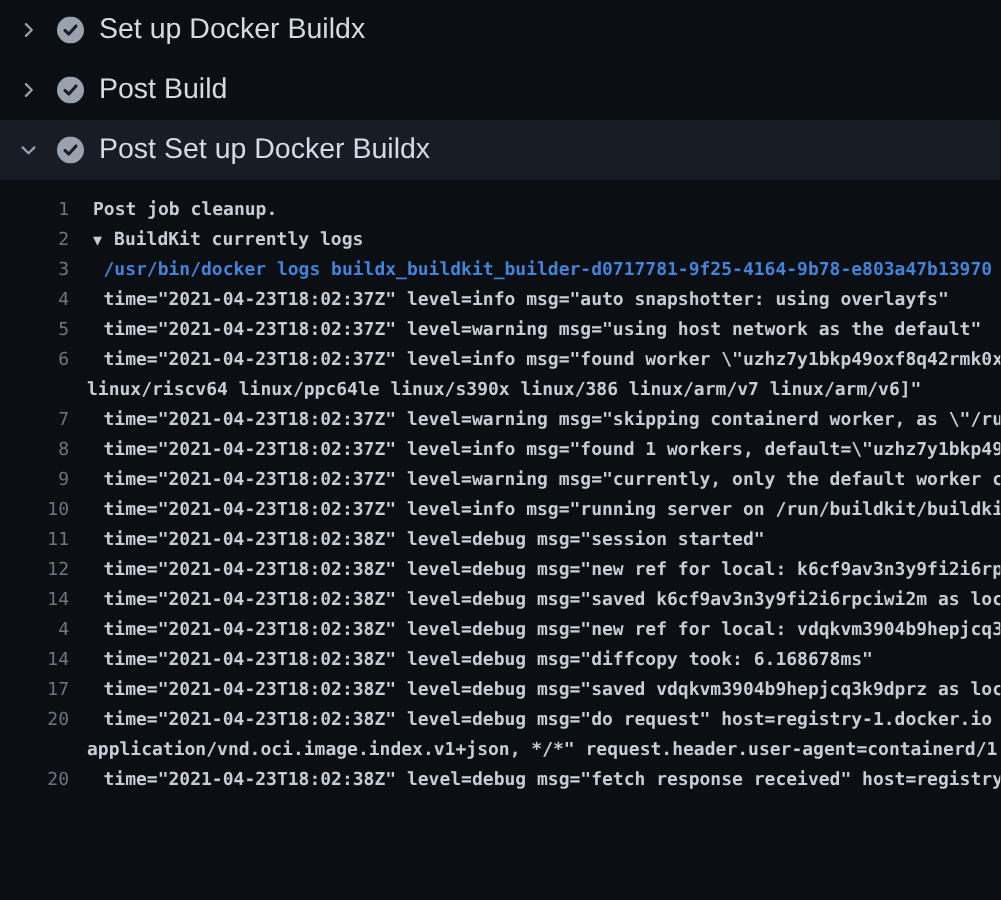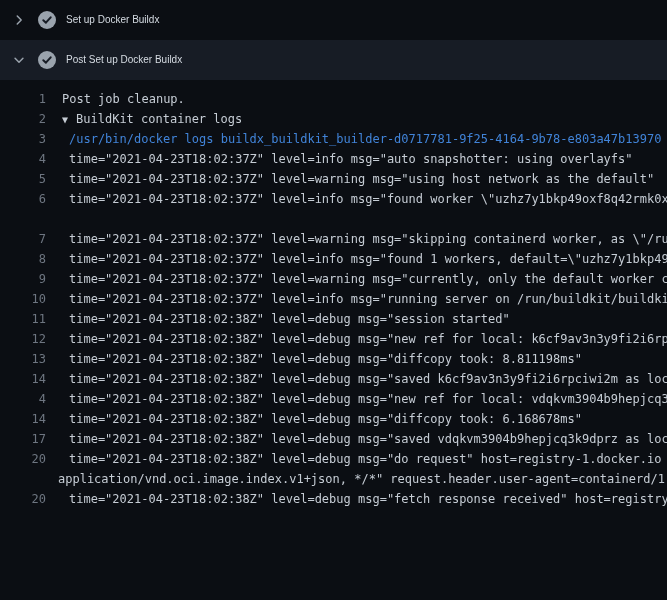--- a/index.html
+++ b/index.html
@@ -20,34 +20,34 @@
   }
   .steps{width:667px;}
   .step-row{
     display:flex;align-items:center;height:40px;padding-left:12px;
     cursor:pointer;width:667px;
   }
   .step-row.expanded{background:var(--header-highlight);}
   .chev{width:14px;height:16px;margin-right:12px;display:flex;align-items:center;justify-content:center;flex:0 0 auto;}
   .check{width:18px;height:18px;margin-right:10px;display:flex;flex:0 0 auto;}
   .step-label{
-    color:var(--step-text);font-size:10px;line-height:16px;font-weight:400;
+    color:var(--step-text);font-size:19px;line-height:16px;font-weight:400;
     white-space:nowrap;
   }
   .log{
     width:667px;height:440px;overflow:hidden;padding-top:9px;
     font-family:"DejaVu Sans Mono","Liberation Mono",monospace;
     font-size:12px;
   }
   .log-row{height:20px;line-height:20px;white-space:pre;overflow:hidden;display:flex;}
   .ln{
     flex:0 0 46px;width:46px;text-align:right;color:var(--line-number);
     user-select:none;cursor:pointer;
   }
-  .lt{color:var(--log-text);white-space:pre;}
+  .lt{color:var(--log-text);white-space:pre;font-weight:bold;}
   .lt.command{color:var(--command-blue);}
   .t0{padding-left:16px;}
   .t1{padding-left:23px;}
   .tc{padding-left:12px;}
   .group-marker{
     display:inline-block;color:var(--log-text);margin-right:2px;cursor:pointer;
     font-size:10px;vertical-align:baseline;
   }
 </style>
 </head>
@@ -61,50 +61,63 @@
         </svg>
       </span>
       <span class="check">
         <svg width="18" height="18" viewBox="0 0 18 18">
           <circle cx="9" cy="9" r="9" fill="var(--icon-gray)"></circle>
           <path d="M5.3 9.3 L7.9 11.7 L12.7 6.3" fill="none" stroke="var(--check-mark)" stroke-width="2" stroke-linecap="round" stroke-linejoin="round"></path>
         </svg>
       </span>
       <span class="step-label">Set up Docker Buildx</span>
     </div>
+    <div class="step-row">
+      <span class="chev">
+        <svg width="14" height="16" viewBox="0 0 16 16">
+          <path d="M6 3.5 L10.5 8 L6 12.5" fill="none" stroke="var(--icon-gray)" stroke-width="1.7" stroke-linecap="round" stroke-linejoin="round"></path>
+        </svg>
+      </span>
+      <span class="check">
+        <svg width="18" height="18" viewBox="0 0 18 18">
+          <circle cx="9" cy="9" r="9" fill="var(--icon-gray)"></circle>
+          <path d="M5.3 9.3 L7.9 11.7 L12.7 6.3" fill="none" stroke="var(--check-mark)" stroke-width="2" stroke-linecap="round" stroke-linejoin="round"></path>
+        </svg>
+      </span>
+      <span class="step-label">Post Build</span>
+    </div>
     <div class="step-row expanded">
       <span class="chev">
         <svg width="14" height="16" viewBox="0 0 16 16">
           <path d="M3.5 6 L8 10.5 L12.5 6" fill="none" stroke="var(--icon-gray)" stroke-width="1.7" stroke-linecap="round" stroke-linejoin="round"></path>
         </svg>
       </span>
       <span class="check">
         <svg width="18" height="18" viewBox="0 0 18 18">
           <circle cx="9" cy="9" r="9" fill="var(--icon-gray)"></circle>
           <path d="M5.3 9.3 L7.9 11.7 L12.7 6.3" fill="none" stroke="var(--check-mark)" stroke-width="2" stroke-linecap="round" stroke-linejoin="round"></path>
         </svg>
       </span>
       <span class="step-label">Post Set up Docker Buildx</span>
     </div>
   </div>
 <div class="log">
     <div class="log-row"><span class="ln">1</span><span class="lt t0">Post job cleanup.</span></div>
-    <div class="log-row"><span class="ln">2</span><span class="lt t0"><span class="group-marker">▼ </span><span>BuildKit container logs</span></span></div>
+    <div class="log-row"><span class="ln">2</span><span class="lt t0"><span class="group-marker">▼ </span><span>BuildKit currently logs</span></span></div>
     <div class="log-row"><span class="ln">3</span><span class="lt t1 command">/usr/bin/docker logs buildx_buildkit_builder-d0717781-9f25-4164-9b78-e803a47b13970</span></div>
     <div class="log-row"><span class="ln">4</span><span class="lt t1">time="2021-04-23T18:02:37Z" level=info msg="auto snapshotter: using overlayfs"</span></div>
     <div class="log-row"><span class="ln">5</span><span class="lt t1">time="2021-04-23T18:02:37Z" level=warning msg="using host network as the default"</span></div>
     <div class="log-row"><span class="ln">6</span><span class="lt t1">time="2021-04-23T18:02:37Z" level=info msg="found worker \"uzhz7y1bkp49oxf8q42rmk0xjd\"</span></div>
-    <div class="log-row"><span class="ln"></span></div>
+    <div class="log-row"><span class="ln"></span><span class="lt tc">linux/riscv64 linux/ppc64le linux/s390x linux/386 linux/arm/v7 linux/arm/v6]"</span></div>
     <div class="log-row"><span class="ln">7</span><span class="lt t1">time="2021-04-23T18:02:37Z" level=warning msg="skipping containerd worker, as \"/run"</span></div>
     <div class="log-row"><span class="ln">8</span><span class="lt t1">time="2021-04-23T18:02:37Z" level=info msg="found 1 workers, default=\"uzhz7y1bkp49oxf"</span></div>
     <div class="log-row"><span class="ln">9</span><span class="lt t1">time="2021-04-23T18:02:37Z" level=warning msg="currently, only the default worker can"</span></div>
     <div class="log-row"><span class="ln">10</span><span class="lt t1">time="2021-04-23T18:02:37Z" level=info msg="running server on /run/buildkit/buildkitd"</span></div>
     <div class="log-row"><span class="ln">11</span><span class="lt t1">time="2021-04-23T18:02:38Z" level=debug msg="session started"</span></div>
     <div class="log-row"><span class="ln">12</span><span class="lt t1">time="2021-04-23T18:02:38Z" level=debug msg="new ref for local: k6cf9av3n3y9fi2i6rpcis"</span></div>
-    <div class="log-row"><span class="ln">13</span><span class="lt t1">time="2021-04-23T18:02:38Z" level=debug msg="diffcopy took: 8.811198ms"</span></div>
     <div class="log-row"><span class="ln">14</span><span class="lt t1">time="2021-04-23T18:02:38Z" level=debug msg="saved k6cf9av3n3y9fi2i6rpciwi2m as local"</span></div>
     <div class="log-row"><span class="ln">4</span><span class="lt t1">time="2021-04-23T18:02:38Z" level=debug msg="new ref for local: vdqkvm3904b9hepjcq3k9"</span></div>
     <div class="log-row"><span class="ln">14</span><span class="lt t1">time="2021-04-23T18:02:38Z" level=debug msg="diffcopy took: 6.168678ms"</span></div>
     <div class="log-row"><span class="ln">17</span><span class="lt t1">time="2021-04-23T18:02:38Z" level=debug msg="saved vdqkvm3904b9hepjcq3k9dprz as local"</span></div>
     <div class="log-row"><span class="ln">20</span><span class="lt t1">time="2021-04-23T18:02:38Z" level=debug msg="do request" host=registry-1.docker.io re</span></div>
     <div class="log-row"><span class="ln"></span><span class="lt tc">application/vnd.oci.image.index.v1+json, */*" request.header.user-agent=containerd/1.4.</span></div>
     <div class="log-row"><span class="ln">20</span><span class="lt t1">time="2021-04-23T18:02:38Z" level=debug msg="fetch response received" host=registry-1</span></div>
   </div>
 
 </body></html>

